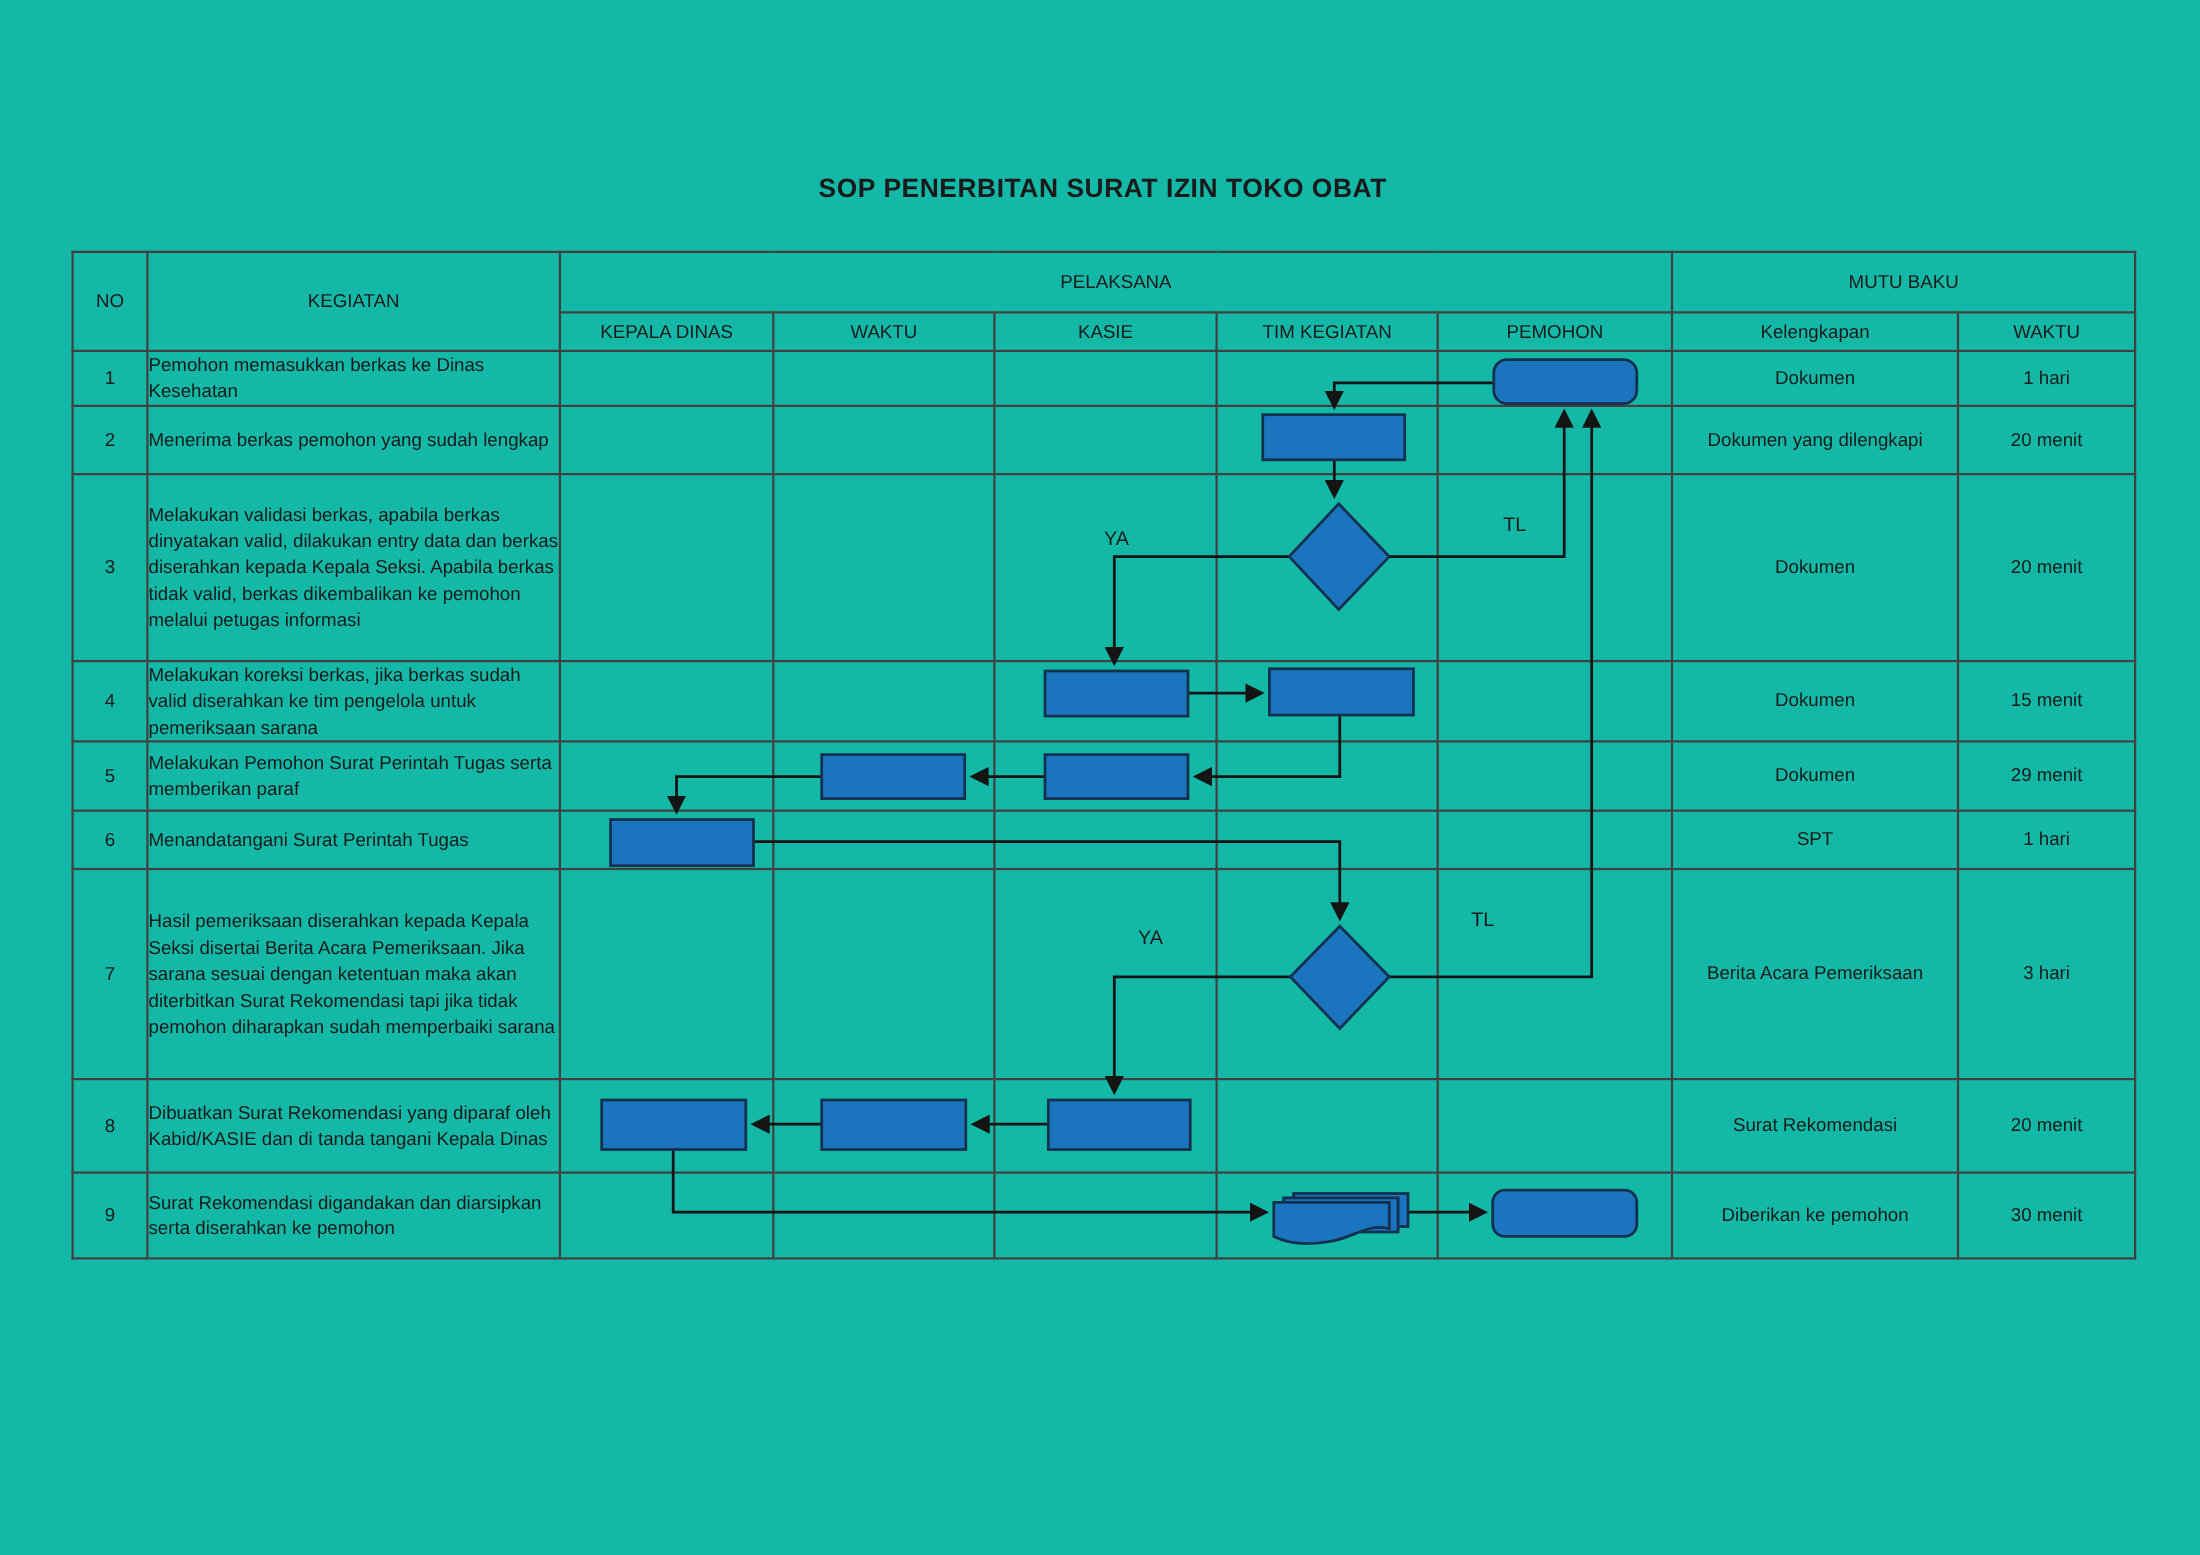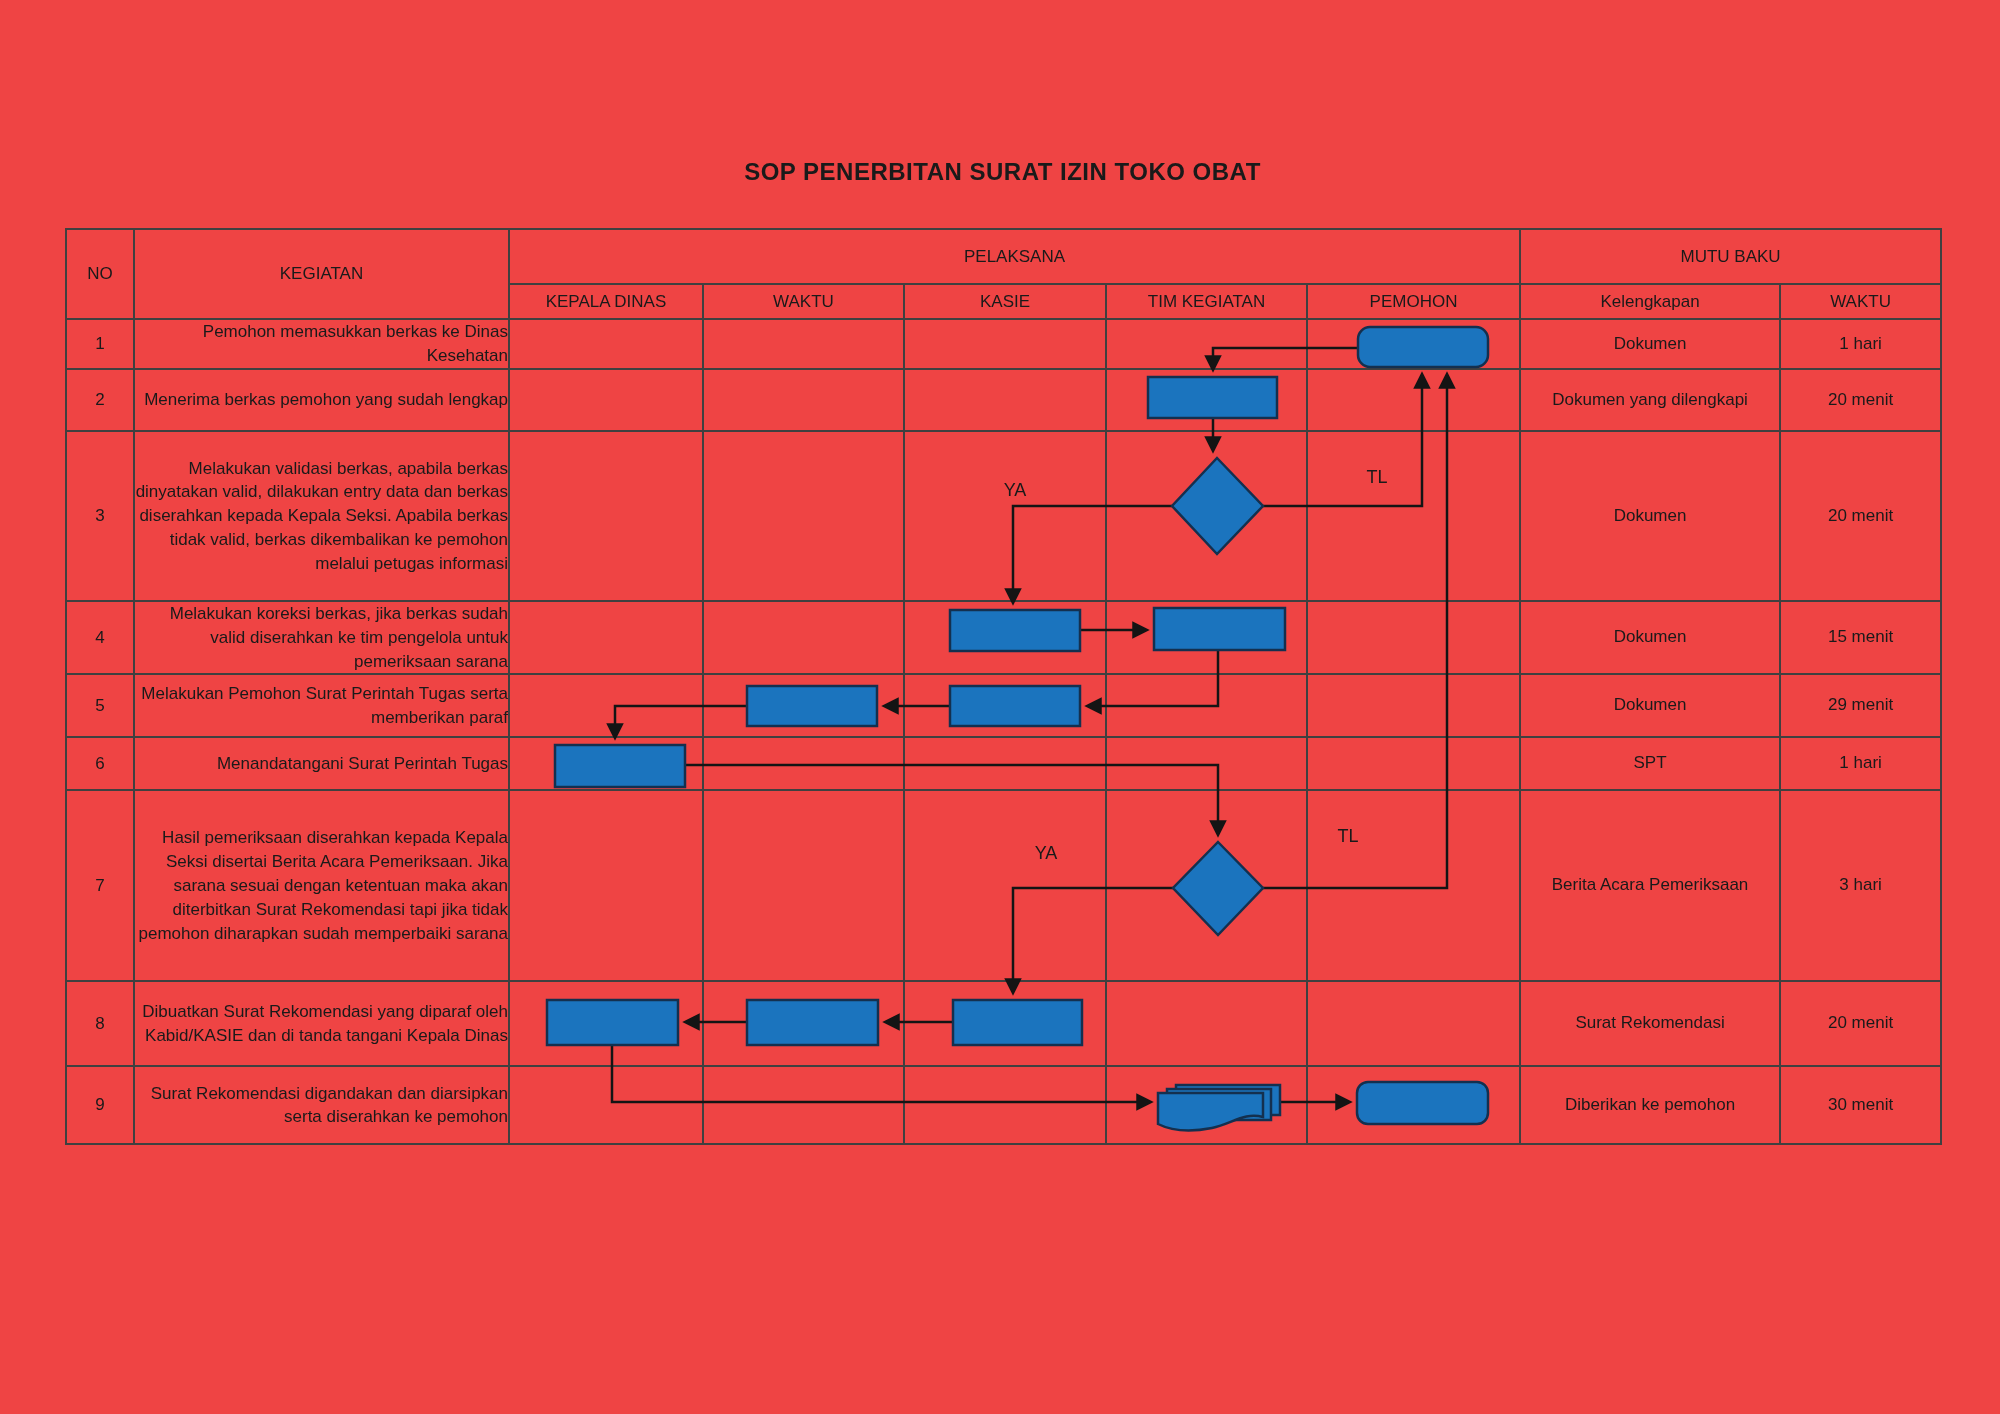--- a/index.html
+++ b/index.html
@@ -1,19 +1,19 @@
 <!DOCTYPE html>
 <html><head>
 <meta charset="utf-8">
 <style>
   html,body{margin:0;padding:0;background:#ffffff;}
   .page{
     position:relative;
     width:2000px;height:1414px;
-    background:#ef4444;
+    background:#14b8a6;
     font-family:"Liberation Sans", sans-serif;
     color:#1a1a1a;
     overflow:hidden;
   }
   .title{
     position:absolute;
     left:65px;top:158px;width:1875px;
     text-align:center;
     font-size:24px;font-weight:bold;
     letter-spacing:0.5px;
@@ -31,21 +31,21 @@
     font-size:17px;
     vertical-align:middle;
     overflow:hidden;
   }
   table.sop th{
     font-weight:normal;
     text-align:center;
   }
   td.no{ text-align:center; }
   td.keg{
-    text-align:right;
+    text-align:left;
     padding:2px 8px 2px 10px;
     line-height:1.4;
   }
   td.lane{ background:transparent; }
   td.kel, td.wak{ text-align:center; line-height:1.35; padding:2px 6px; }
   svg.flow{
     position:absolute;left:0;top:0;
     pointer-events:none;
     z-index:5;
   }

